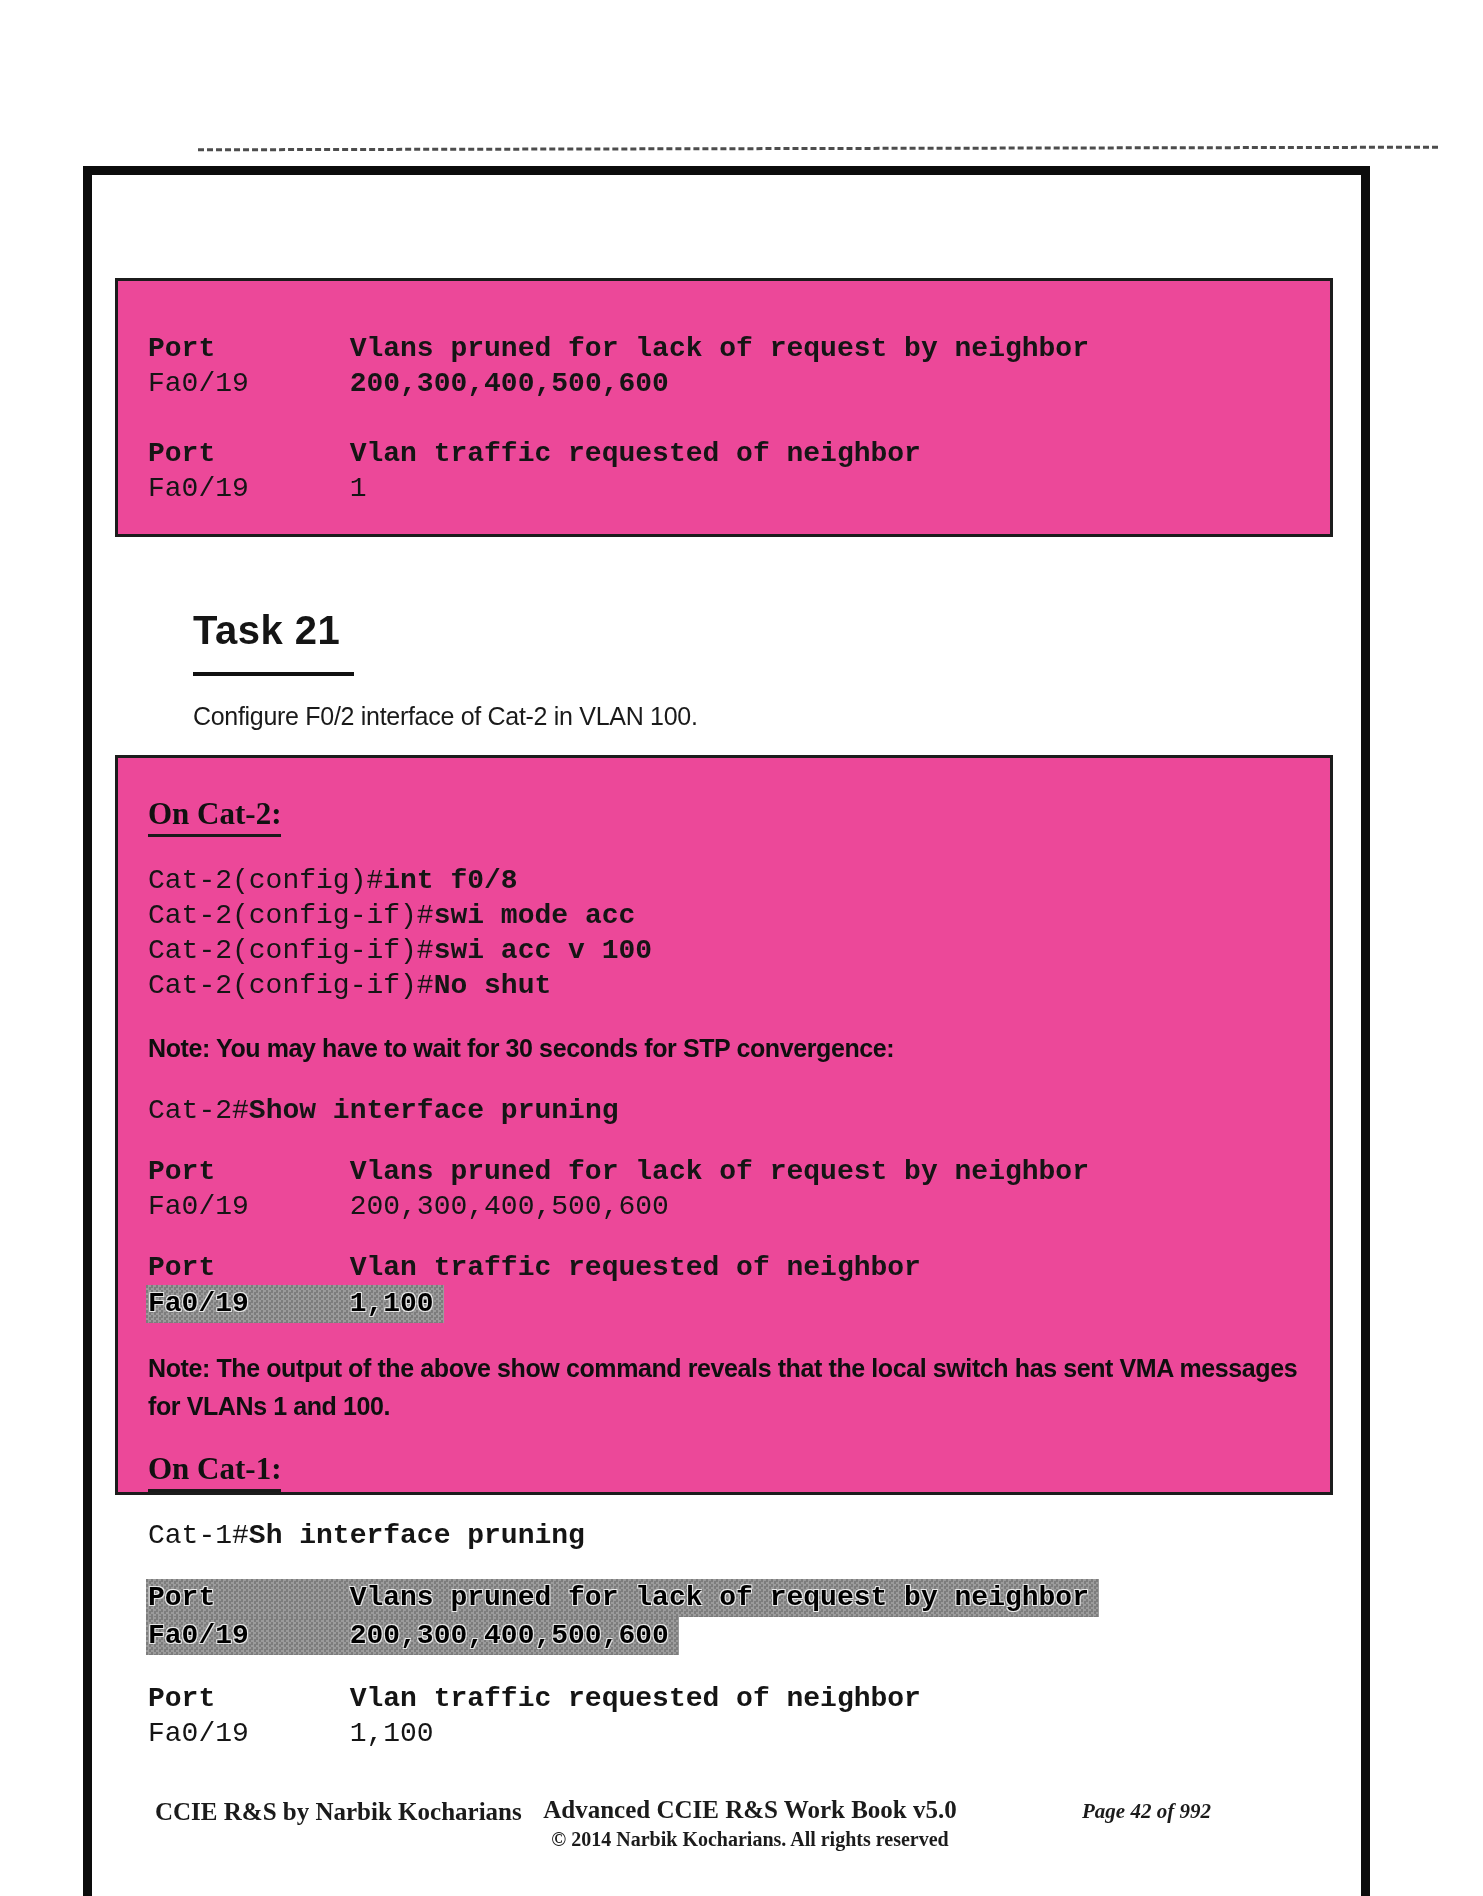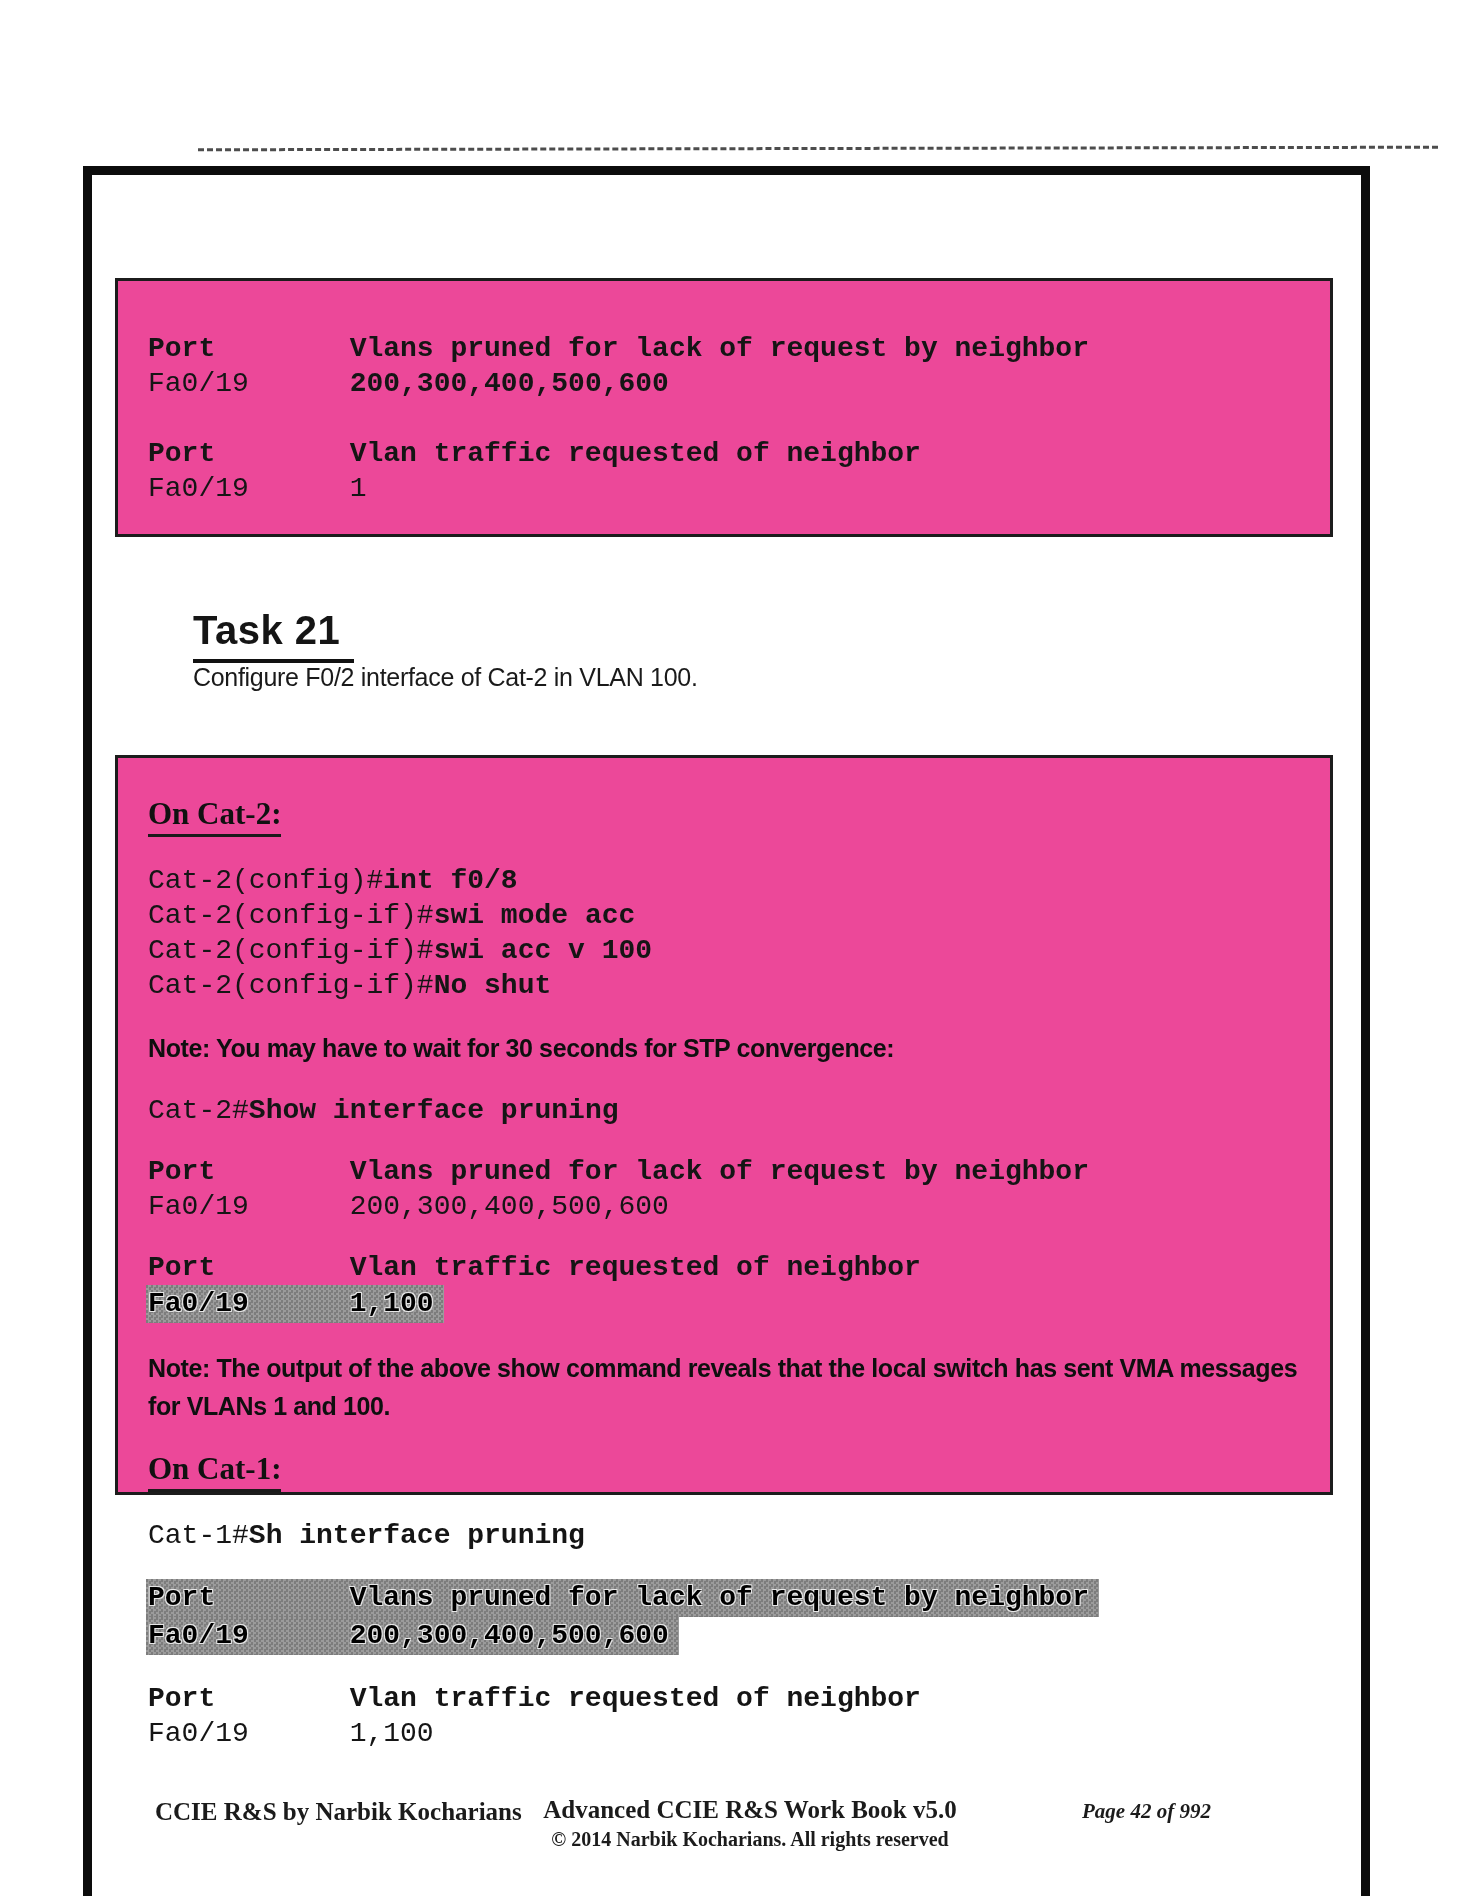--- a/index.html
+++ b/index.html
@@ -38,24 +38,24 @@
     background-image:repeating-conic-gradient(#9b9b9b 0% 25%, #7d7d7d 25% 50%);
     background-size:5px 5px;
     text-shadow:1px 1px 0 #e6e6e6,-1px -1px 0 #e6e6e6,1px -1px 0 #e6e6e6,-1px 1px 0 #e6e6e6;
     padding:1px 10px 2px 2px;margin-left:-2px;
   }
   
   .task-wrap{position:absolute;left:193px;top:608px;}
   .task-title{
     font-family:"Liberation Sans",sans-serif;font-weight:bold;font-size:40px;
     letter-spacing:.5px;display:inline-block;border-bottom:4px solid #111;
-    padding:0 14px 6px 0;color:#151515;text-align:center;
+    padding:0 14px 19px 0;color:#151515;text-align:center;
   }
   .task-desc{
-    font-size:25px;letter-spacing:-0.3px;color:#1a1a1a;
+    margin-top:26px;font-size:25px;letter-spacing:-0.3px;color:#1a1a1a;
   }
   
   .h-serif{
     font-family:"Liberation Serif",serif;font-weight:bold;font-size:31px;
     display:inline-block;border-bottom:3px solid #1a1a1a;padding-bottom:2px;
     color:#111;
   }
   .mb-h{margin-bottom:26px;}
   .note{
     font-family:"Liberation Sans",sans-serif;font-weight:bold;font-size:25px;

